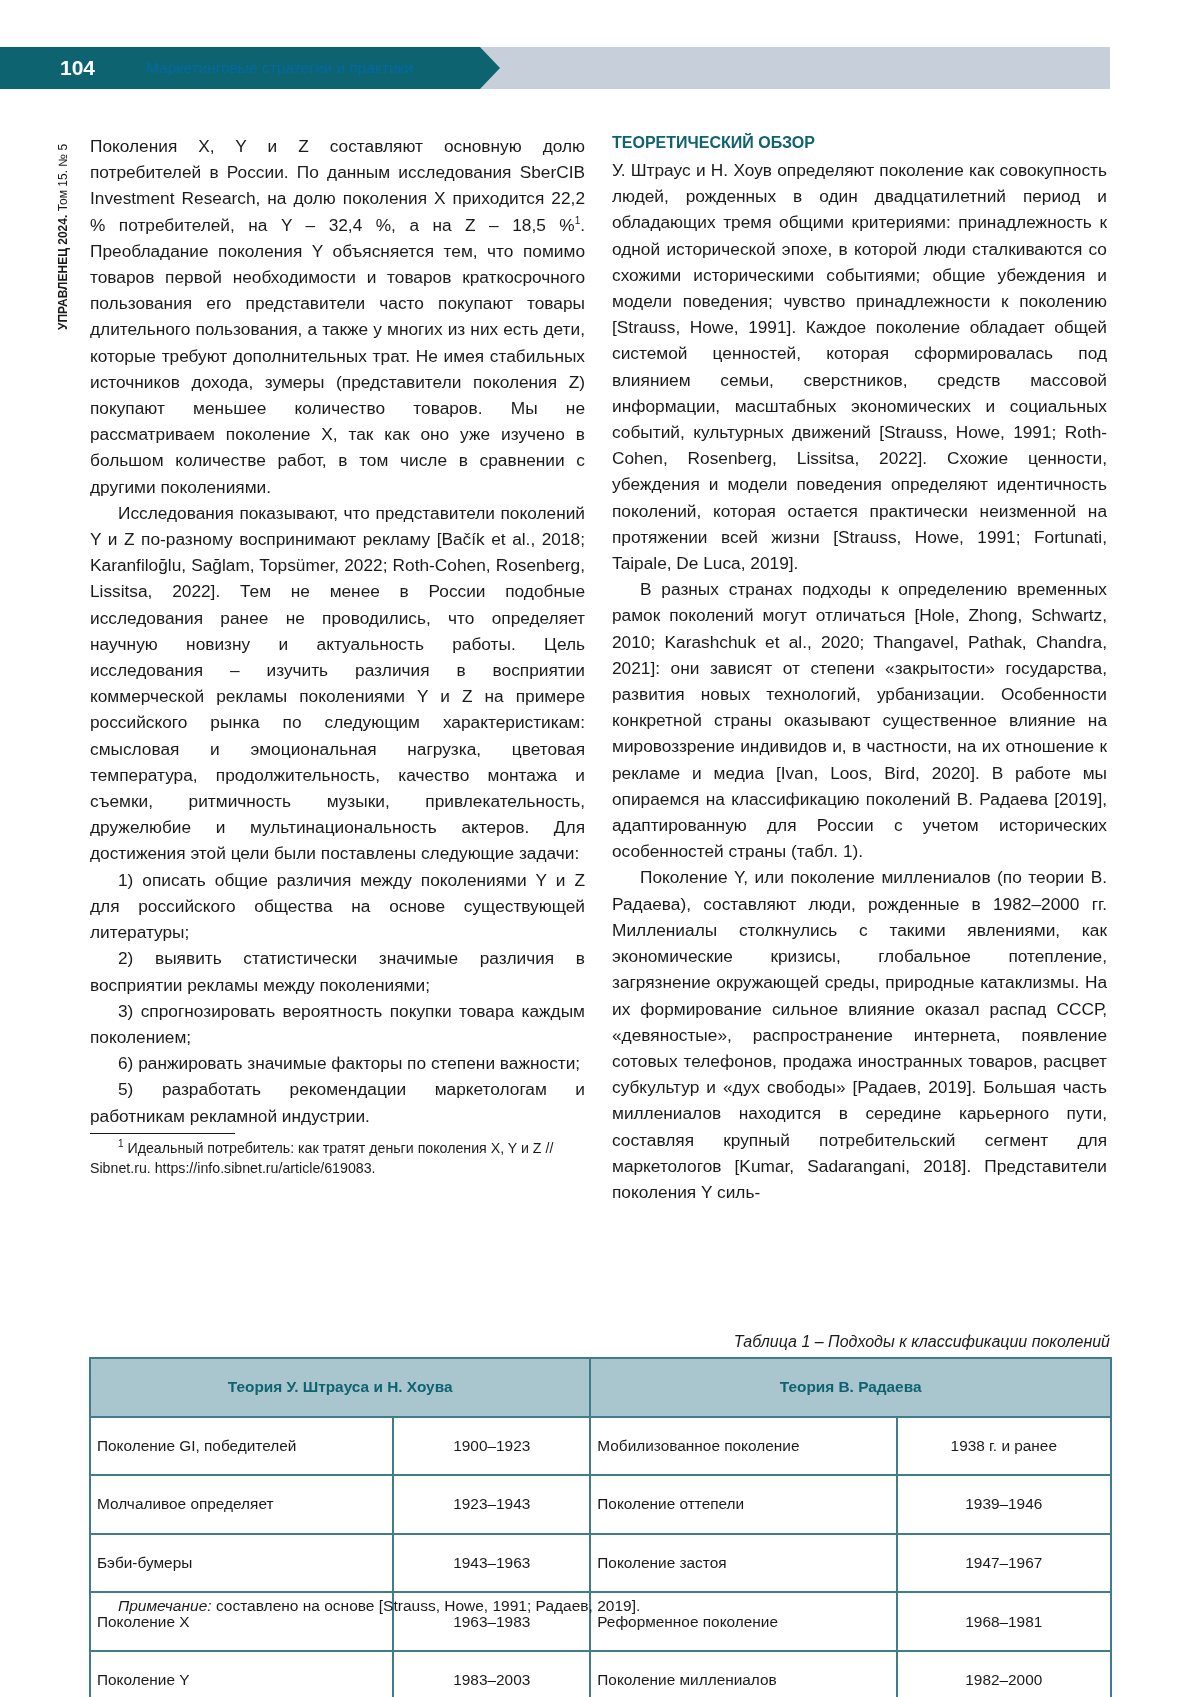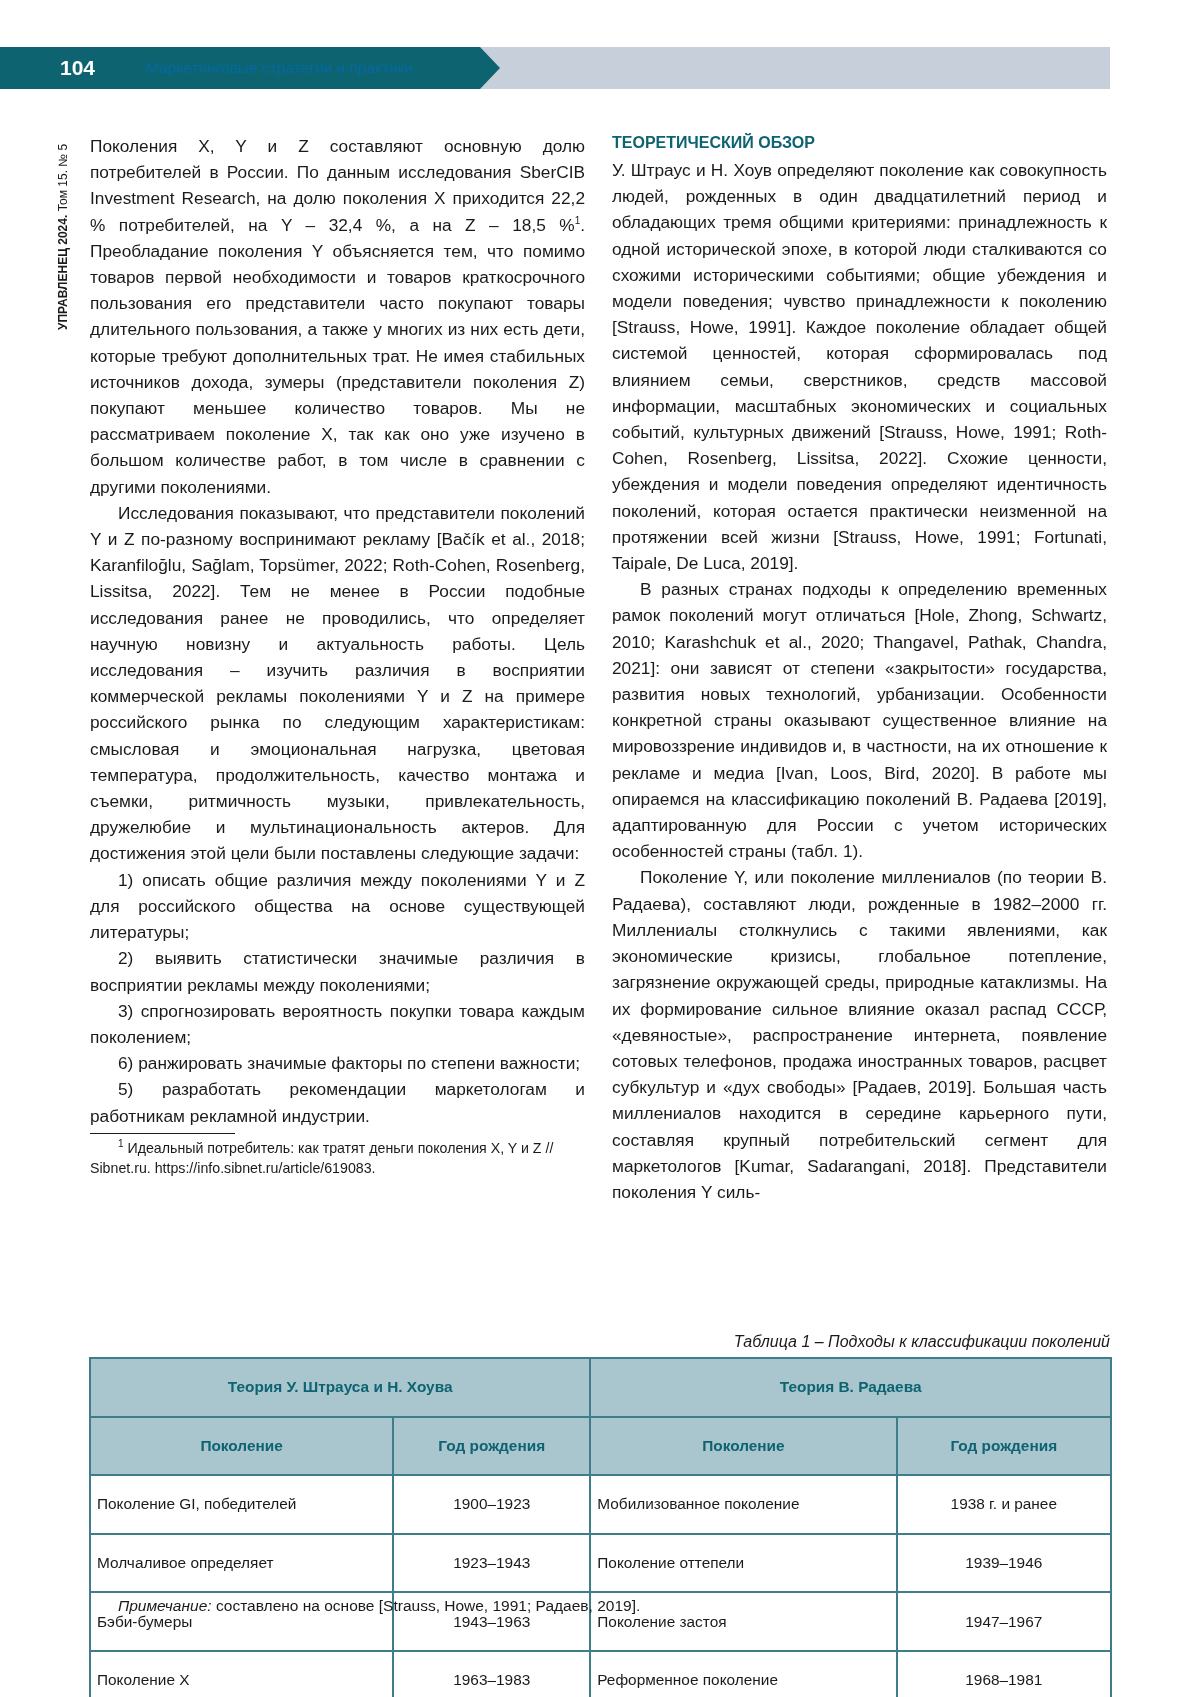--- a/index.html
+++ b/index.html
@@ -88,26 +88,20 @@
       <col style="width:19.3%">
       <col style="width:30%">
       <col style="width:21%">
     </colgroup>
   <tbody>
       <tr>
     <th colspan="2">Теория У. Штрауса и Н. Хоува</th>
     <th colspan="2">Теория В. Радаева</th>
   </tr>
   <tr>
-    <th>Поколение</th>
-    <th>Год рождения</th>
-    <th>Поколение</th>
-    <th>Год рождения</th>
-  </tr>
-  <tr>
     <td>Поколение GI, победителей</td>
     <td class="c">1900–1923</td>
     <td>Мобилизованное поколение</td>
     <td class="c">1938 г. и ранее</td>
   </tr>
   <tr>
     <td>Молчаливое определяет</td>
     <td class="c">1923–1943</td>
     <td>Поколение оттепели</td>
     <td class="c">1939–1946</td>

